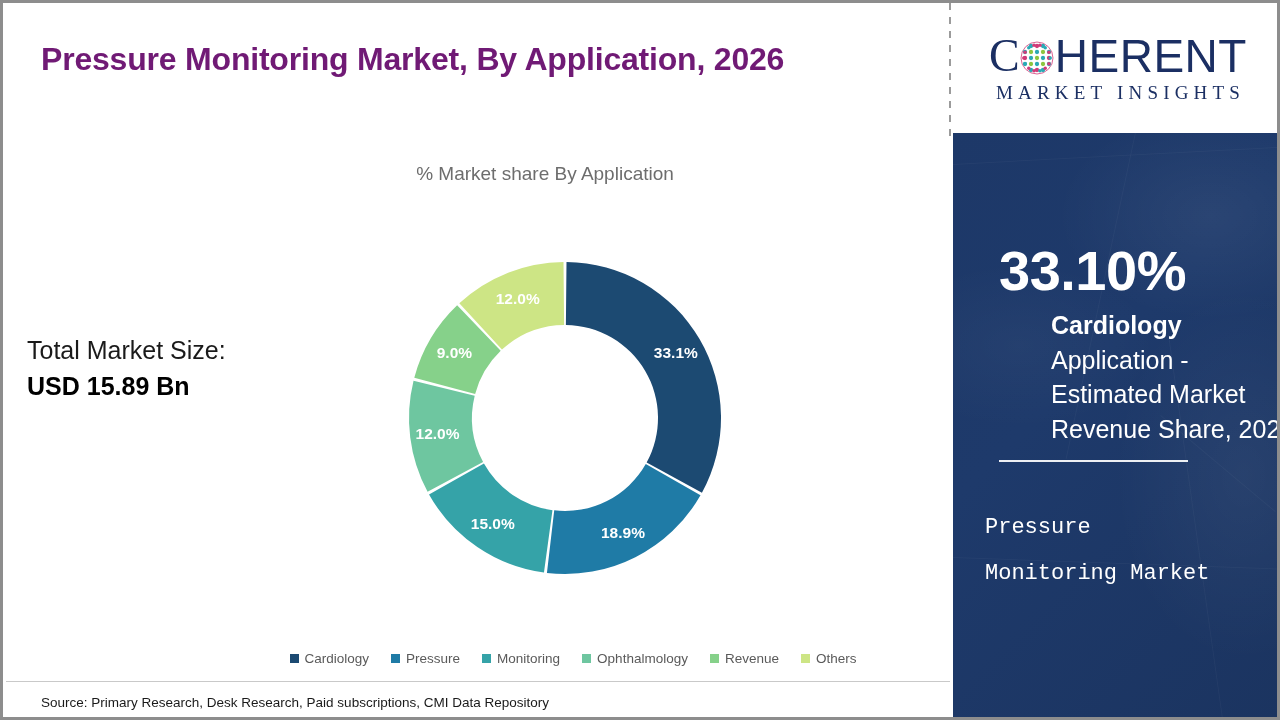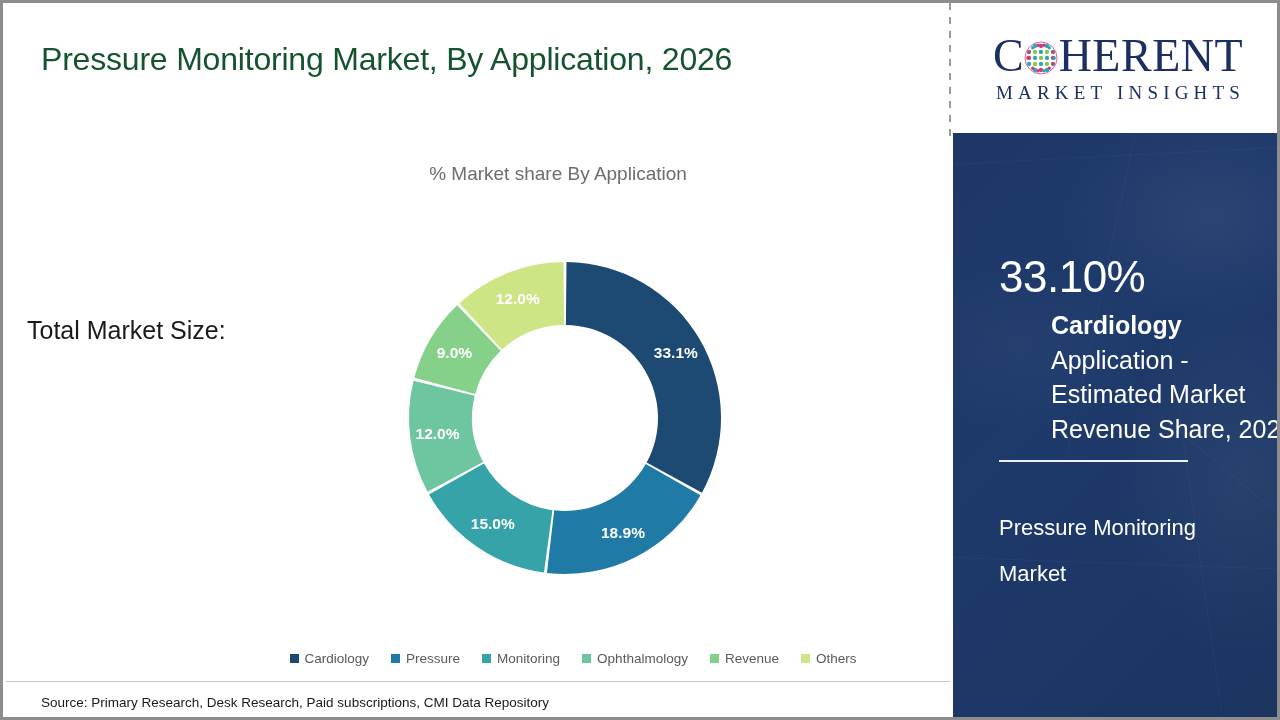--- a/index.html
+++ b/index.html
@@ -22,38 +22,38 @@
     position: absolute;
     left: 0; top: 0;
     width: 947px; height: 720px;
     background: #ffffff;
   }
   .page-title {
     position: absolute;
     left: 38px; top: 32px;
     width: 820px;
     font-size: 32px;
-    font-weight: normal;
+    font-weight: bold;
     line-height: 1.55;
-    color: #14532d;
+    color: #701a75;
     letter-spacing: -0.2px;
   }
   .chart-subtitle {
     position: absolute;
-    left: 245px; top: 160px;
+    left: 232px; top: 160px;
     width: 620px;
     text-align: center;
     font-size: 19px;
     color: #6d6d6d;
   }
 
   
   .market-size {
     position: absolute;
-    left: 24px; top: 310px;
+    left: 24px; top: 330px;
     width: 300px;
   }
   .market-size .ms-label {
     font-size: 25px;
     color: #1a1a1a;
     line-height: 1.42;
     font-weight: normal;
   }
   .market-size .ms-value {
     font-size: 25px;
@@ -158,21 +158,21 @@
     line-height: 1;
     letter-spacing: 0px;
   }
   .logo-globe {
     width: 34px; height: 34px;
     margin: 0 1px 0 0;
     position: relative;
     top: 2px;
   }
   .logo-rest {
-    font-family: Liberation Serif, serif;
+    font-family: Liberation Sans, sans-serif;
     font-size: 46px;
     color: #1b2f63;
     line-height: 1;
     letter-spacing: 0.5px;
   }
   .logo-sub {
     font-family: "Liberation Serif", serif;
     font-size: 19px;
     color: #1b2f63;
     letter-spacing: 5.2px;
@@ -198,23 +198,23 @@
     transform-origin: center;
   }
   .tex1 { left: -40px; top: 22px; width: 420px; height: 1px; transform: rotate(-3deg); }
   .tex2 { left: 150px; top: -30px; width: 1px; height: 360px; transform: rotate(12deg); background: rgba(255,255,255,0.045); }
   .tex3 { left: 245px; top: 200px; width: 1px; height: 430px; transform: rotate(-8deg); background: rgba(255,255,255,0.05); }
   .tex4 { left: 190px; top: 330px; width: 150px; height: 1px; transform: rotate(40deg); }
   .tex5 { left: 0px; top: 430px; width: 340px; height: 1px; transform: rotate(2deg); background: rgba(255,255,255,0.022); }
 
   .stat-big {
     position: absolute;
-    left: 46px; top: 122px;
-    font-size: 44px;
-    font-weight: normal;
+    left: 46px; top: 110px;
+    font-size: 56px;
+    font-weight: bold;
     color: #ffffff;
     letter-spacing: -0.5px;
     line-height: 1;
   }
   .stat-desc {
     position: absolute;
     left: 58px; top: 175px;
     width: 250px;
     font-size: 25px;
     color: #ffffff;
@@ -225,40 +225,42 @@
 
   .hr-rule {
     position: absolute;
     left: 46px; top: 327px;
     width: 189px; height: 2px;
     background: #ffffff;
     opacity: 0.92;
   }
   .market-name {
     position: absolute;
-    left: 46px; top: 372px;
+    left: 32px; top: 372px;
     width: 250px;
     font-size: 22px;
     color: #ffffff;
     line-height: 2.08;
+    font-family: Liberation Mono, monospace;
   }
 </style>
 </head>
 <body>
 
 <div class="frame">
 
   <div class="left-pane">
 
     <div class="page-title">Pressure Monitoring Market, By Application, 2026</div>
 
     <div class="chart-subtitle">% Market share By Application</div>
 
     <div class="market-size">
       <div class="ms-label">Total Market Size:</div>
+      <div class="ms-value">USD 15.89 Bn</div>
     </div>
 
     <div class="donut-wrap">
       <svg viewBox="0 0 368 378" xmlns="http://www.w3.org/2000/svg">
         <g id="donut-slices">
             <path d="M 185.4974695001344 33.00718739282837 A 156 156 0 0 1 320.9523086722529 263.6998336634022 L 265.64464555461234 233.53259314548978 A 93 93 0 0 0 184.8927222020032 96.00428479187845 Z" fill="#1c4a72"></path>
             <path d="M 319.4930242678322 266.31520144678296 A 156 156 0 0 1 165.934577889006 343.95044538158515 L 173.2302291261382 281.37430397748346 A 93 93 0 0 0 264.7746875442846 235.0917547086591 Z" fill="#1f7ba6"></path>
             <path d="M 162.96325487729922 343.5750799923536 A 156 156 0 0 1 48.02386770704993 265.4623531330951 L 102.93730574843362 234.58332590626827 A 93 93 0 0 0 171.45886348454377 281.15052845698006 Z" fill="#35a3a8"></path>
             <path d="M 46.581044839959844 262.83786808083556 A 156 156 0 0 1 32.535582930578244 151.6565887763282 L 93.70390520861395 166.73758177050334 A 93 93 0 0 0 102.07716134689915 233.01872904819044 Z" fill="#6ec6a0"></path>
             <path d="M 33.28039397262074 148.7557412920603 A 156 156 0 0 1 76.1239632979659 76.3112219186782 L 119.6892858122489 121.82015152844276 A 93 93 0 0 0 94.14792717598543 165.00823038565133 Z" fill="#86d18a"></path>

